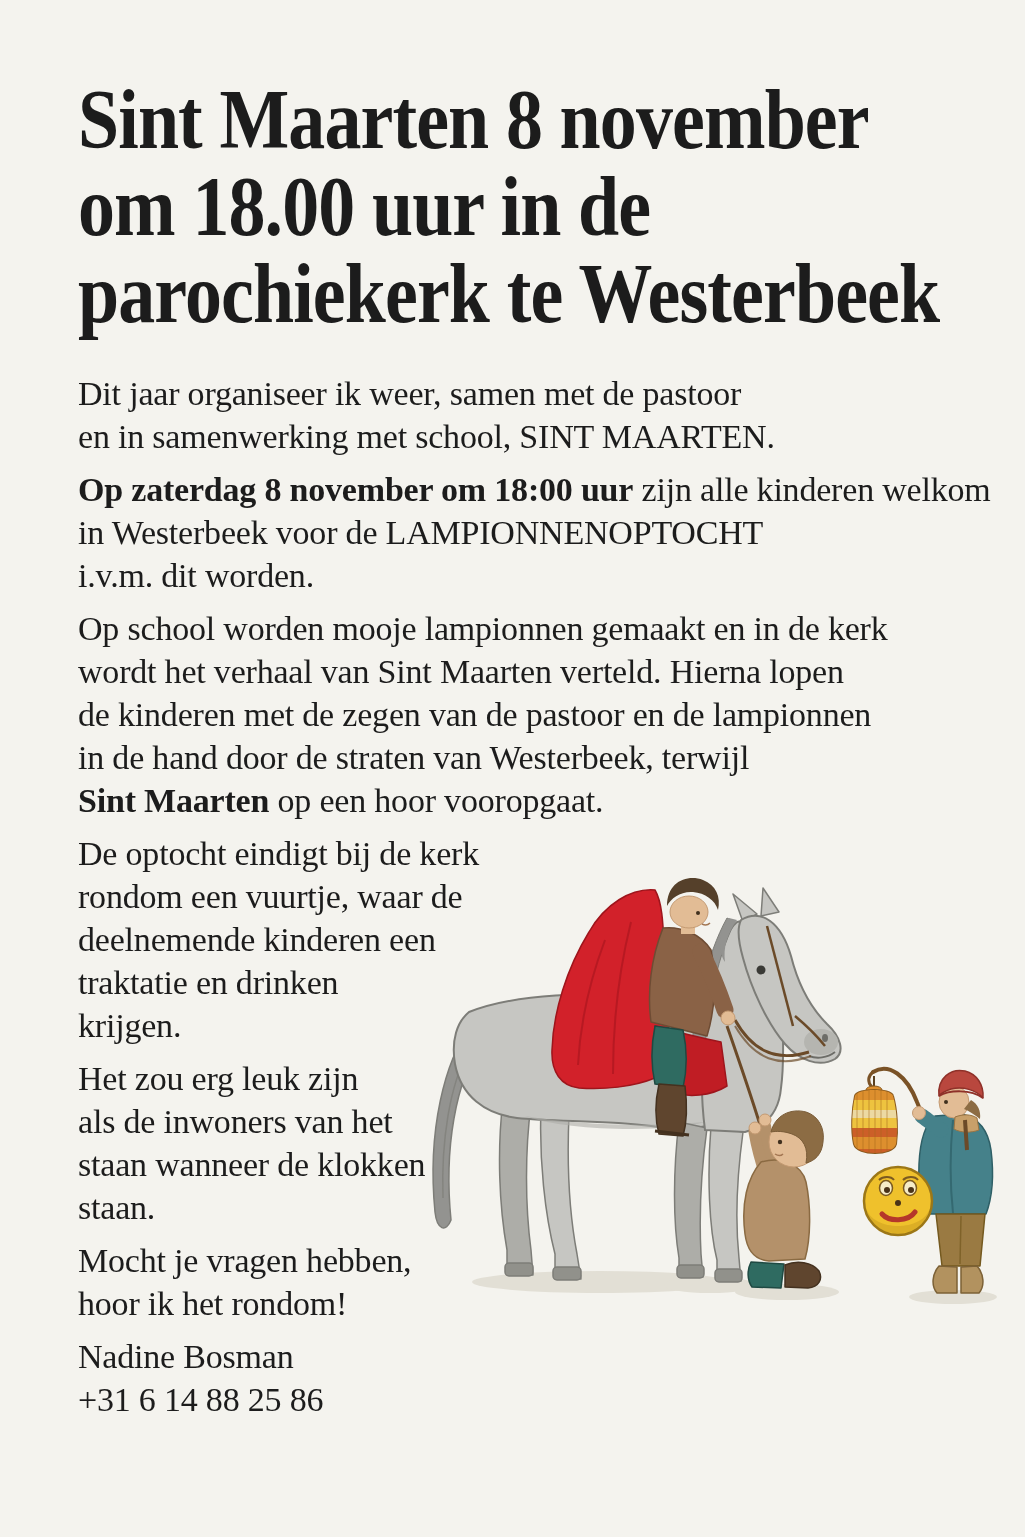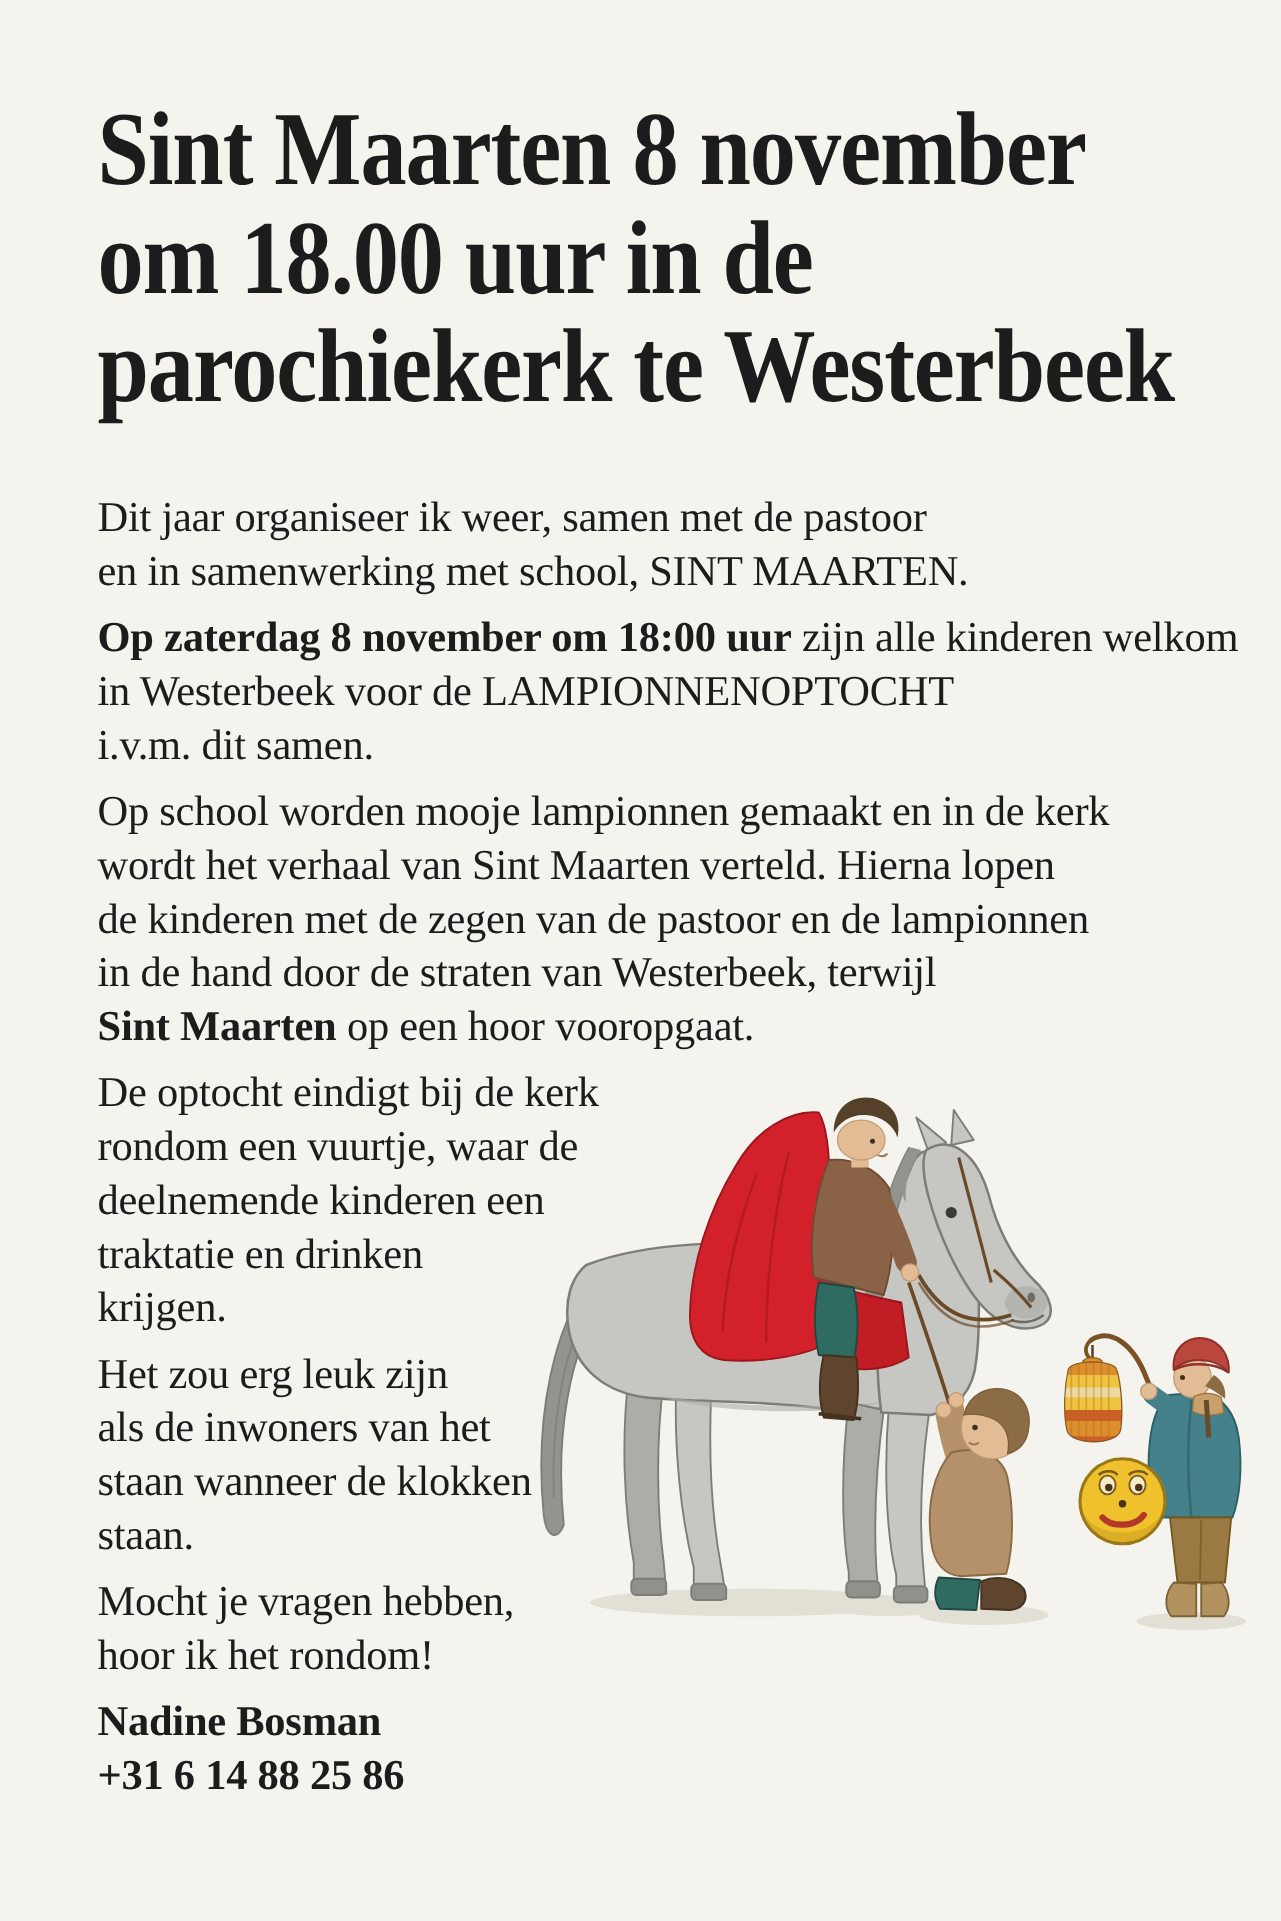--- a/index.html
+++ b/index.html
@@ -11,25 +11,25 @@
     font-family:"Liberation Serif","DejaVu Serif",serif;
     color:var(--ink,#1c1c1c);
     overflow:hidden;
   }
   h1.title{
     position:absolute;left:78px;top:76px;margin:0;
     font-size:84px;line-height:87px;font-weight:bold;
     letter-spacing:-1px;white-space:nowrap;
   }
   h1.title .tl{display:block;transform:scaleX(.88);transform-origin:0 50%;}
-  .bodytext{position:absolute;left:78px;top:393px;width:920px;}
+  .bodytext{position:absolute;left:78px;top:372px;width:920px;}
   .bodytext p{margin:0 0 10px 0;font-size:34px;line-height:43px;letter-spacing:-.2px;}
   .ln{display:block;white-space:nowrap;}
   .b{font-weight:bold;}
-  .contact{font-weight:bold;}
+  .contact{font-weight:normal;}
   figure.illustration{position:absolute;left:405px;top:830px;width:620px;height:480px;margin:0;}
   figure.illustration svg{display:block;width:620px;height:480px;}
 </style>
 </head>
 <body>
 
 <div class="page">
 
   <h1 class="title">
     <span class="tl">Sint Maarten 8 november</span>
@@ -38,21 +38,21 @@
   </h1>
 
   <section class="bodytext">
     <p>
       <span class="ln">Dit jaar organiseer ik weer, samen met de pastoor</span>
       <span class="ln">en in samenwerking met school, SINT MAARTEN.</span>
     </p>
     <p>
       <span class="ln"><span class="b">Op zaterdag 8 november om 18:00 uur</span><span> zijn alle kinderen welkom</span></span>
       <span class="ln">in Westerbeek voor de LAMPIONNENOPTOCHT</span>
-      <span class="ln">i.v.m. dit samen.</span>
+      <span class="ln">i.v.m. dit worden.</span>
     </p>
     <p>
       <span class="ln">Op school worden mooje lampionnen gemaakt en in de kerk</span>
       <span class="ln">wordt het verhaal van Sint Maarten verteld. Hierna lopen</span>
       <span class="ln">de kinderen met de zegen van de pastoor en de lampionnen</span>
       <span class="ln">in de hand door de straten van Westerbeek, terwijl</span>
       <span class="ln"><span class="b">Sint Maarten</span><span> op een hoor vooropgaat.</span></span>
     </p>
     <p>
       <span class="ln">De optocht eindigt bij de kerk</span>

